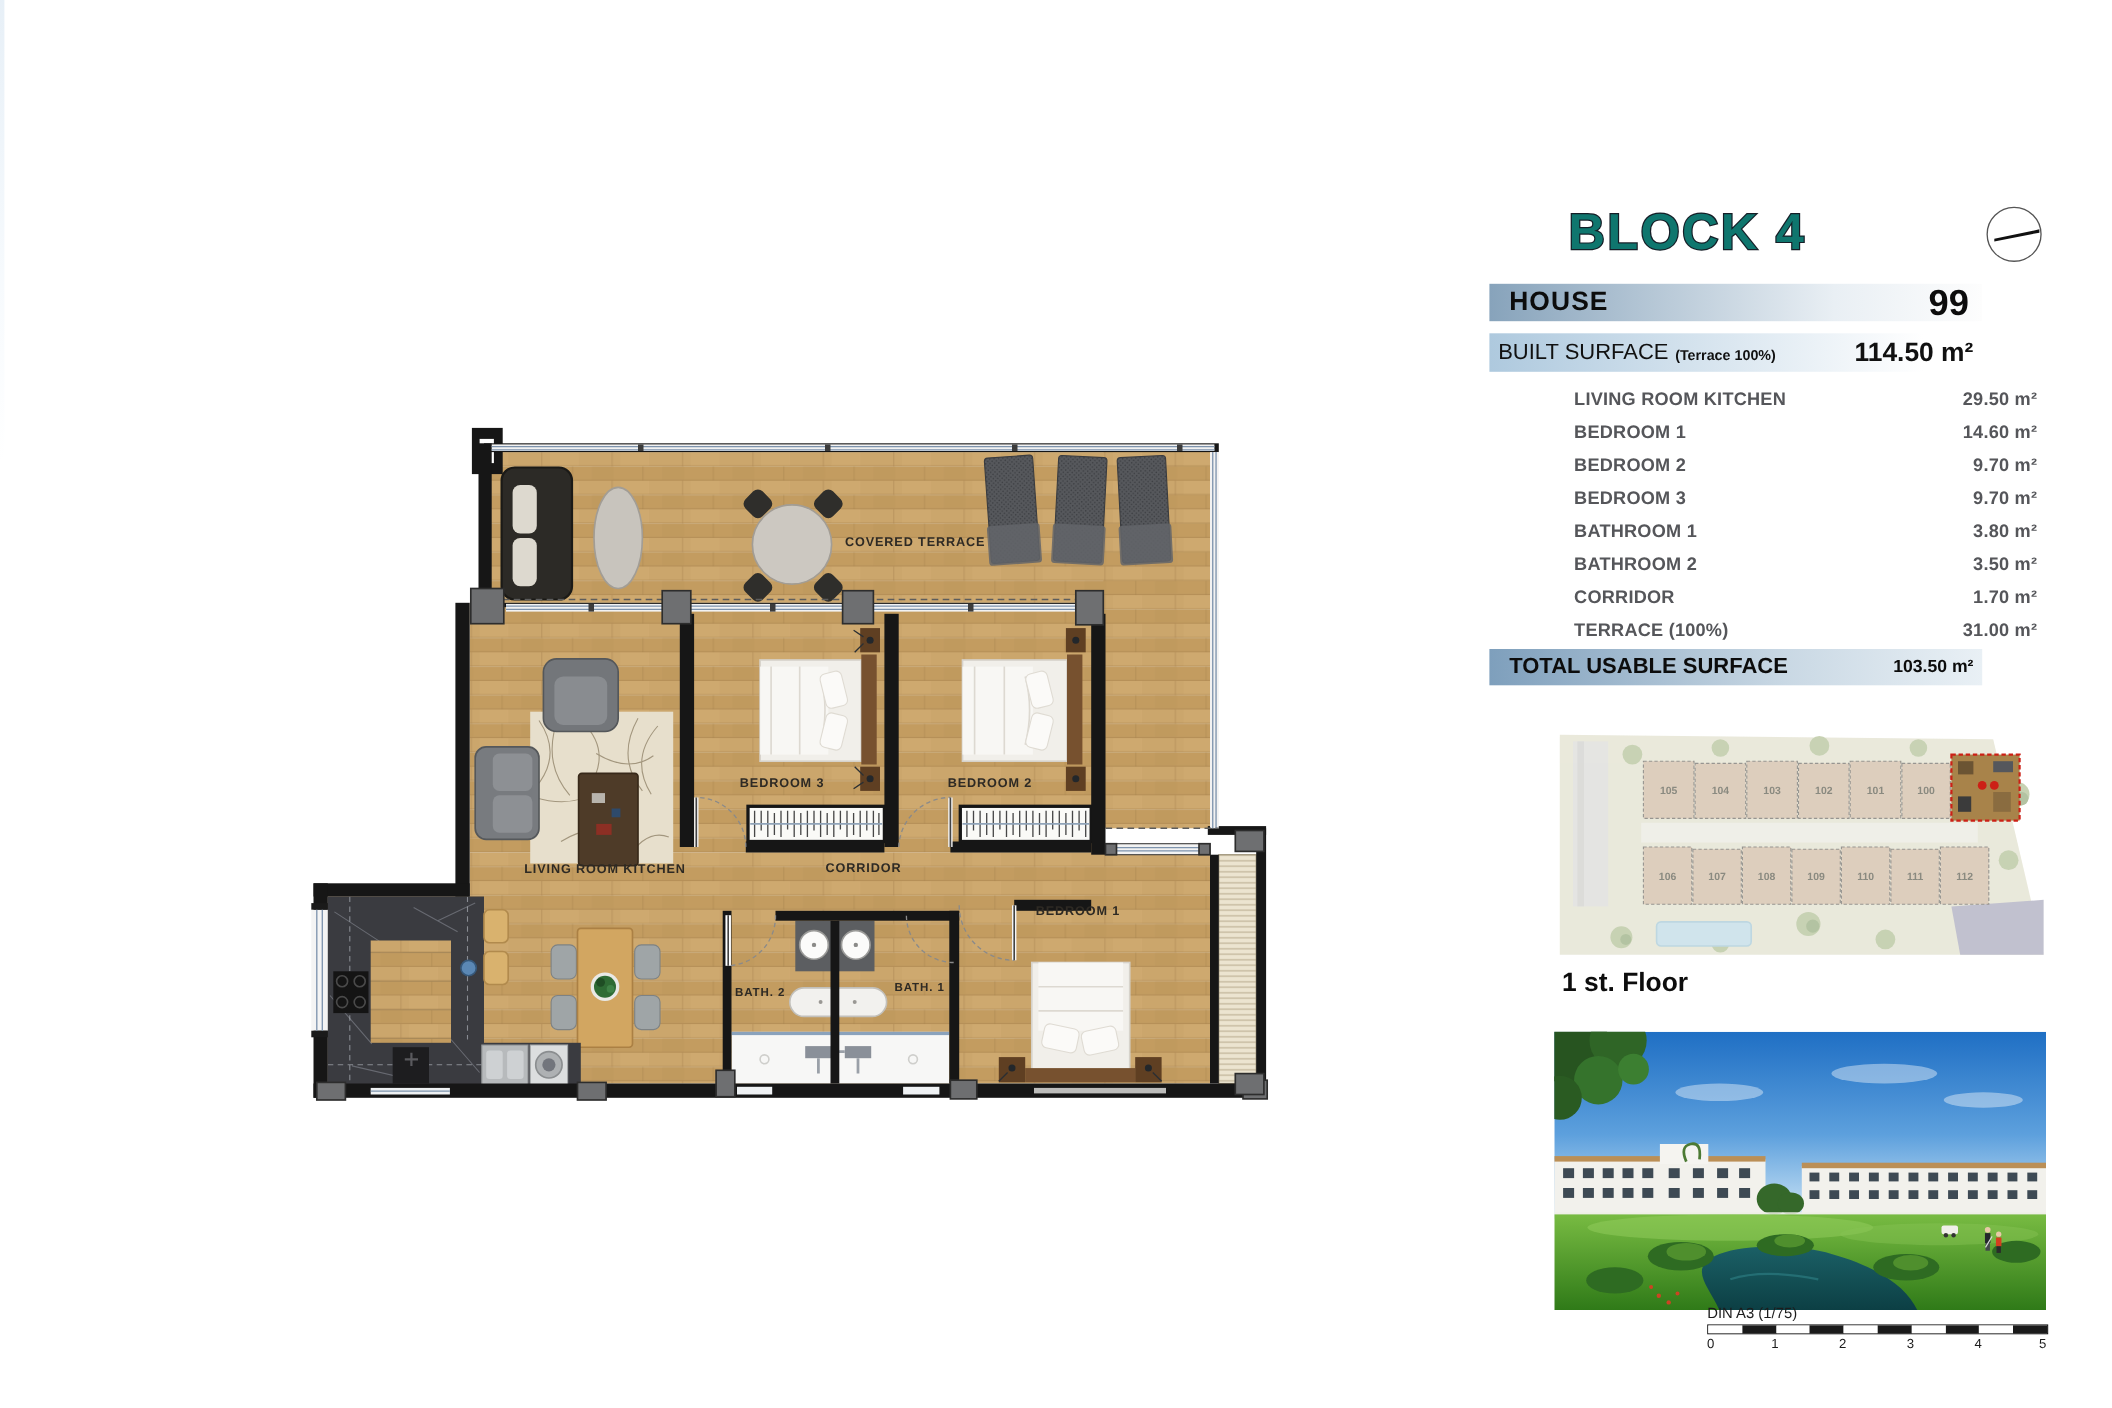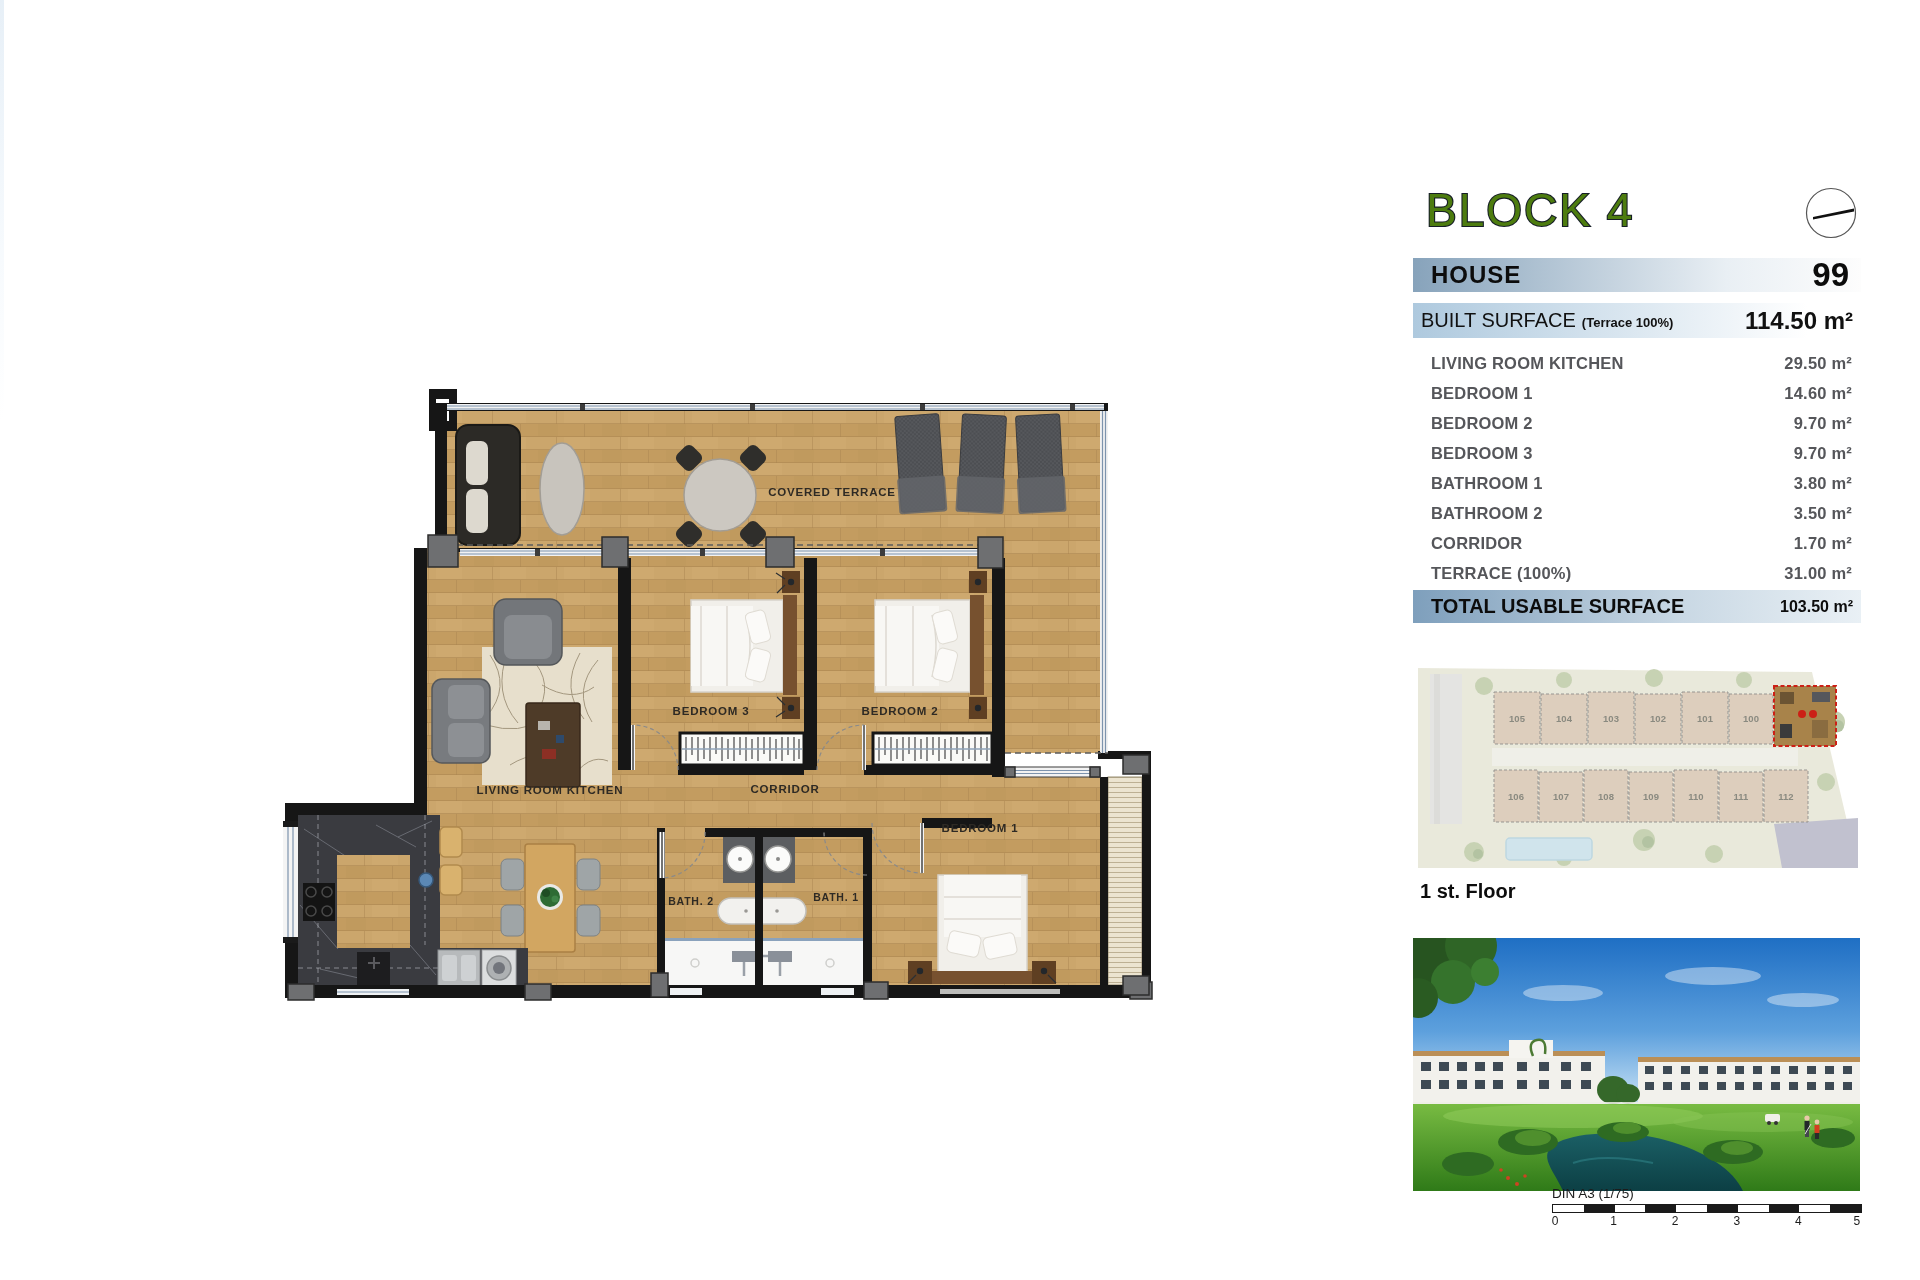--- a/index.html
+++ b/index.html
@@ -1,42 +1,42 @@
 <!DOCTYPE html>
 <html><head>
 <meta charset="utf-8">
 <style>
   html,body{margin:0;padding:0;background:#888;}
   .page{position:relative;width:1920px;height:1280px;background:#ffffff;overflow:hidden;
         font-family:"Liberation Sans",sans-serif;}
   .edge-artifact{position:absolute;left:0;top:0;width:4px;height:420px;
         background:linear-gradient(180deg,#cfe0ef,#eef5fb 60%,#ffffff);opacity:.5;}
   
-  .block-title{position:absolute;left:1426px;top:183px;font-size:46px;font-weight:normal;
-        letter-spacing:2px;color:#4d7c0f;-webkit-text-stroke:2.2px #161e27;paint-order:stroke fill;
+  .block-title{position:absolute;left:1426px;top:183px;font-size:46px;font-weight:bold;
+        letter-spacing:2px;color:#0f766e;-webkit-text-stroke:2.2px #161e27;paint-order:stroke fill;
         text-stroke:2px #161e27;}
   .compass{position:absolute;left:1804px;top:186px;}
-  .bar{position:absolute;left:1413px;width:448px;display:flex;align-items:center;box-sizing:border-box;}
+  .bar{position:absolute;left:1354px;width:448px;display:flex;align-items:center;box-sizing:border-box;}
   .bar-house{top:258px;height:34px;background:linear-gradient(90deg,#87a3bb,#e9eff4 70%,#fdfdfd);}
   .bar-built{top:303px;height:35px;background:linear-gradient(90deg,#aec9de,#ffffff 88%);}
   .bar-total{top:590px;height:33px;background:linear-gradient(90deg,#7e9fbc,#c9d8e4 60%,#e9f0f5);}
   .bar-house .lbl{font-size:24px;font-weight:bold;color:#0c0c0c;padding-left:18px;letter-spacing:1px;}
   .bar-house .val{margin-left:auto;font-size:33px;font-weight:bold;color:#0c0c0c;padding-right:12px;}
   .bar-built .lbl{font-size:20px;font-weight:normal;color:#111;padding-left:8px;}
   .bar-built .note{font-size:13px;font-weight:bold;color:#111;padding-left:6px;padding-top:3px;}
   .bar-built .val{margin-left:auto;font-size:24px;font-weight:bold;color:#111;padding-right:8px;}
   .bar-total .lbl{font-size:20px;font-weight:bold;color:#0c0c0c;padding-left:18px;}
   .bar-total .val{margin-left:auto;font-size:16px;font-weight:bold;color:#0c0c0c;padding-right:8px;}
   .rooms{position:absolute;left:1413px;top:348px;width:448px;}
   .room-row{display:flex;height:30px;align-items:center;font-size:16.5px;color:#55565a;
         font-weight:600;letter-spacing:.2px;}
   .room-row .lbl{padding-left:18px;}
   .room-row .val{margin-left:auto;padding-right:9px;}
   .site-plan{position:absolute;left:1414px;top:662px;width:444px;height:218px;}
-  .floor-label{position:absolute;left:1420px;top:880px;font-size:20px;font-weight:bold;color:#0d0d0d;}
+  .floor-label{position:absolute;left:1420px;top:880px;font-size:24px;font-weight:bold;color:#0d0d0d;}
   .photo{position:absolute;left:1413px;top:938px;width:447px;height:253px;}
   .scale-wrap{position:absolute;left:1552px;top:1186px;width:310px;}
   .scale-label{font-size:13.5px;color:#1c1c1c;margin-bottom:3px;}
   .ruler{position:relative;width:308px;height:7px;border:1px solid #1a1a1a;display:flex;}
   .ruler div{flex:1 0 auto;height:100%;}
   .seg-b{background:#1a1a1a;} .seg-w{background:#ffffff;}
   .ticks{position:relative;width:308px;height:14px;font-size:12px;color:#1c1c1c;margin-top:1px;}
   .ticks span{position:absolute;transform:translateX(-50%);}
   
   .plan-label{font-family:"Liberation Sans",sans-serif;font-size:11.5px;font-weight:600;

